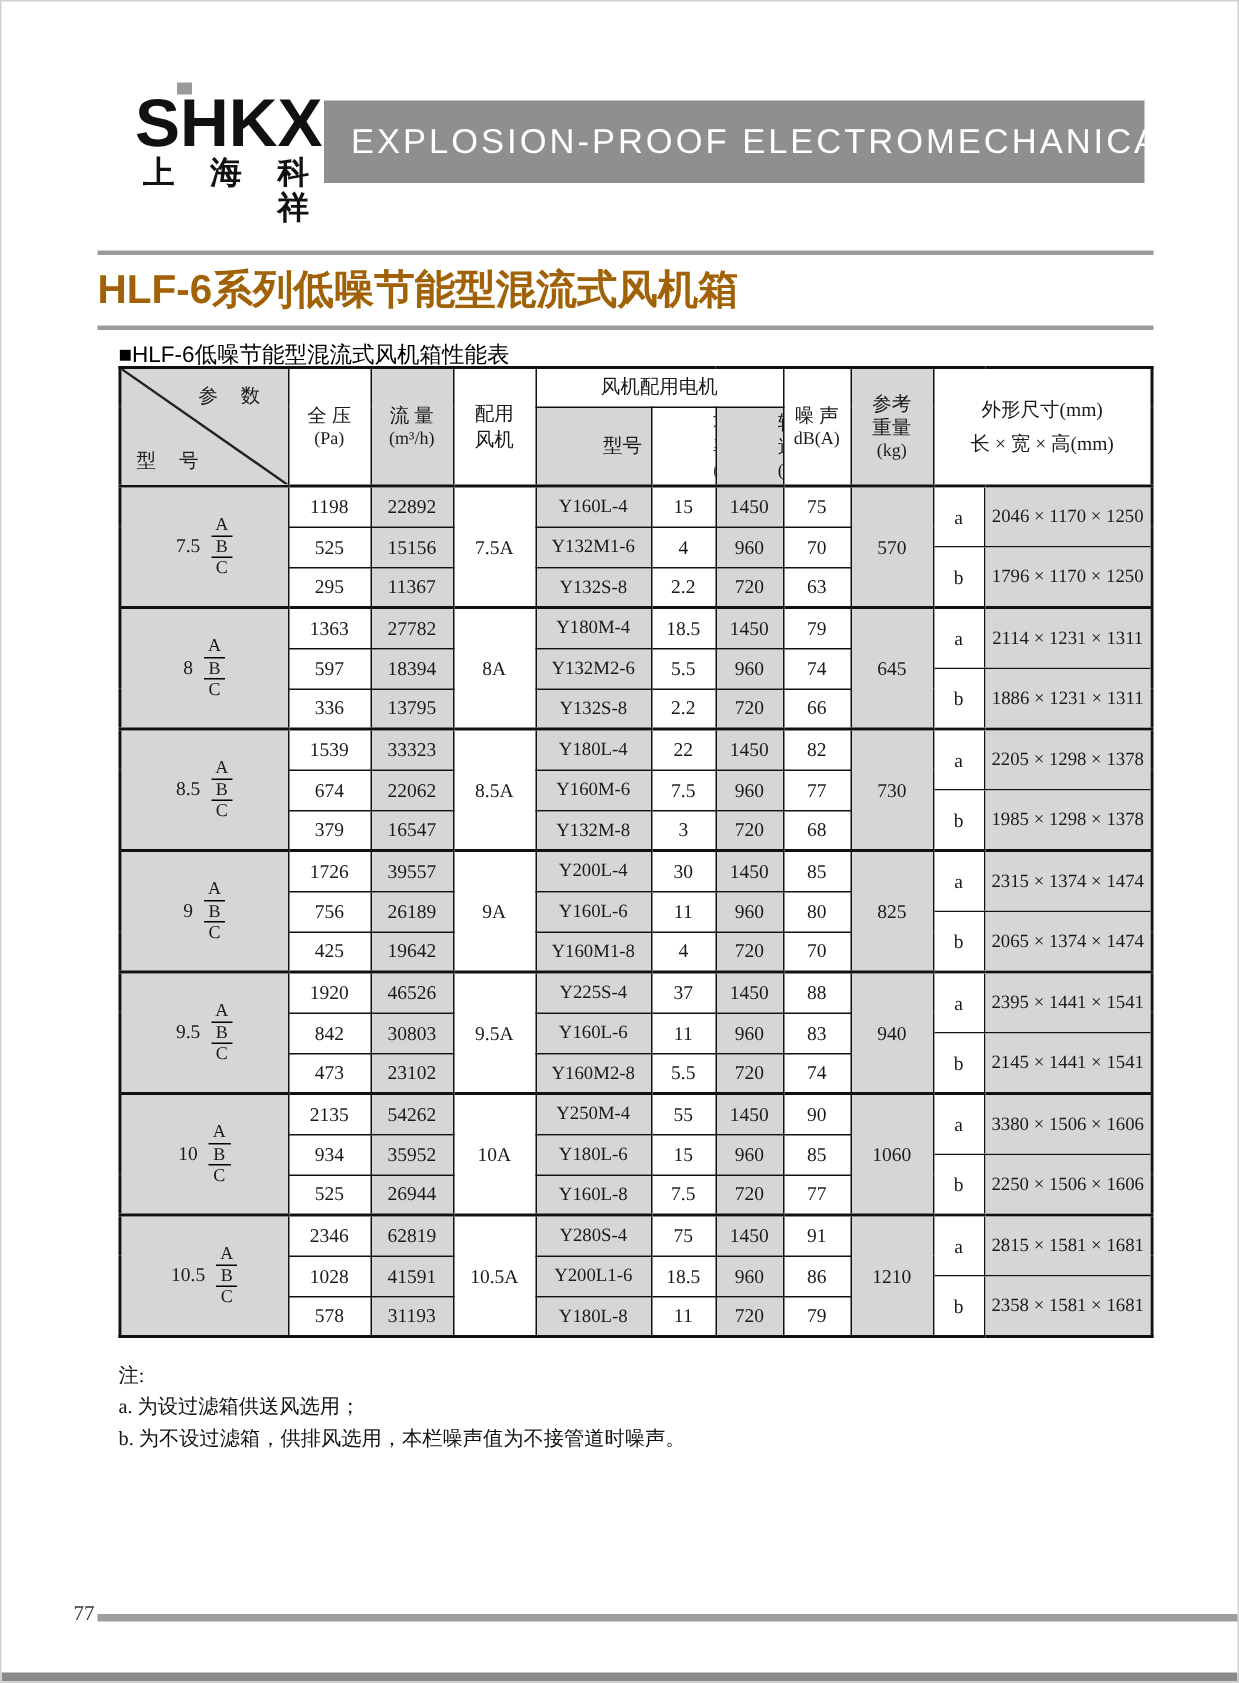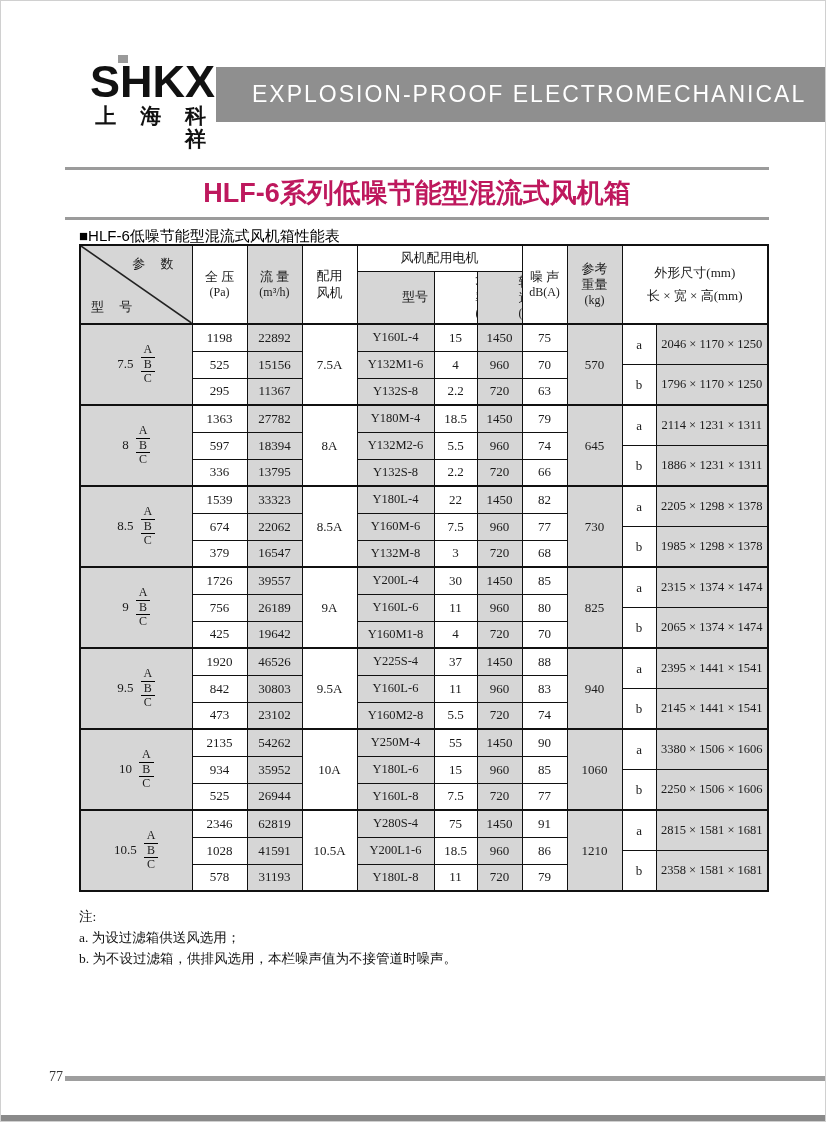--- a/index.html
+++ b/index.html
@@ -17,31 +17,31 @@
   .logo-en {
     font-family:"Liberation Sans","DejaVu Sans",sans-serif;
     font-weight:bold; font-size:45px; line-height:1.0; letter-spacing:0px; color:#111;
   }
   .logo-dot { position:absolute; left:53px; top:-4px; width:10px; height:8px; background:#9a9a9a; }
   .logo-cn {
     font-family:"Liberation Sans","DejaVu Sans",sans-serif;
     font-weight:bold; font-size:21px; letter-spacing:9px; margin-left:9px; line-height:1.1; color:#111;
   }
   .banner {
-    position:absolute; left:215px; top:66px; width:611px; height:55px;
+    position:absolute; left:215px; top:66px; width:547px; height:55px;
     background:#8f8f8f; color:#ffffff; display:flex; align-items:center;
     font-family:"Liberation Sans","DejaVu Sans",sans-serif;
-    font-size:23px; letter-spacing:2px; padding-left:36px; white-space:nowrap;
+    font-size:23px; letter-spacing:2px; padding-left:18px; white-space:nowrap;
   }
   
   .title-block { position:absolute; left:64px; top:166px; width:704px; }
   .title-rule { height:3px; background:#9b9b9b; }
   .page-title {
-    text-align:center; font-family:"Liberation Sans","DejaVu Sans",sans-serif;
-    font-weight:bold; font-size:27px; padding:5px 0 6px 0; color:#be185d;
+    font-family:"Liberation Sans","DejaVu Sans",sans-serif;
+    font-weight:bold; font-size:27px; padding:5px 0 6px 0; color:#a16207;
   }
   .section-label {
     position:absolute; left:78px; top:226px; font-size:15px; color:#000;
     font-family:"Liberation Sans","DejaVu Sans",sans-serif;
   }
   
   .perf-table-wrap { position:absolute; left:78px; top:243px; }
   table.perf {
     border-collapse:collapse; table-layout:fixed; width:688px;
     border:2px solid #111; font-size:13px;

